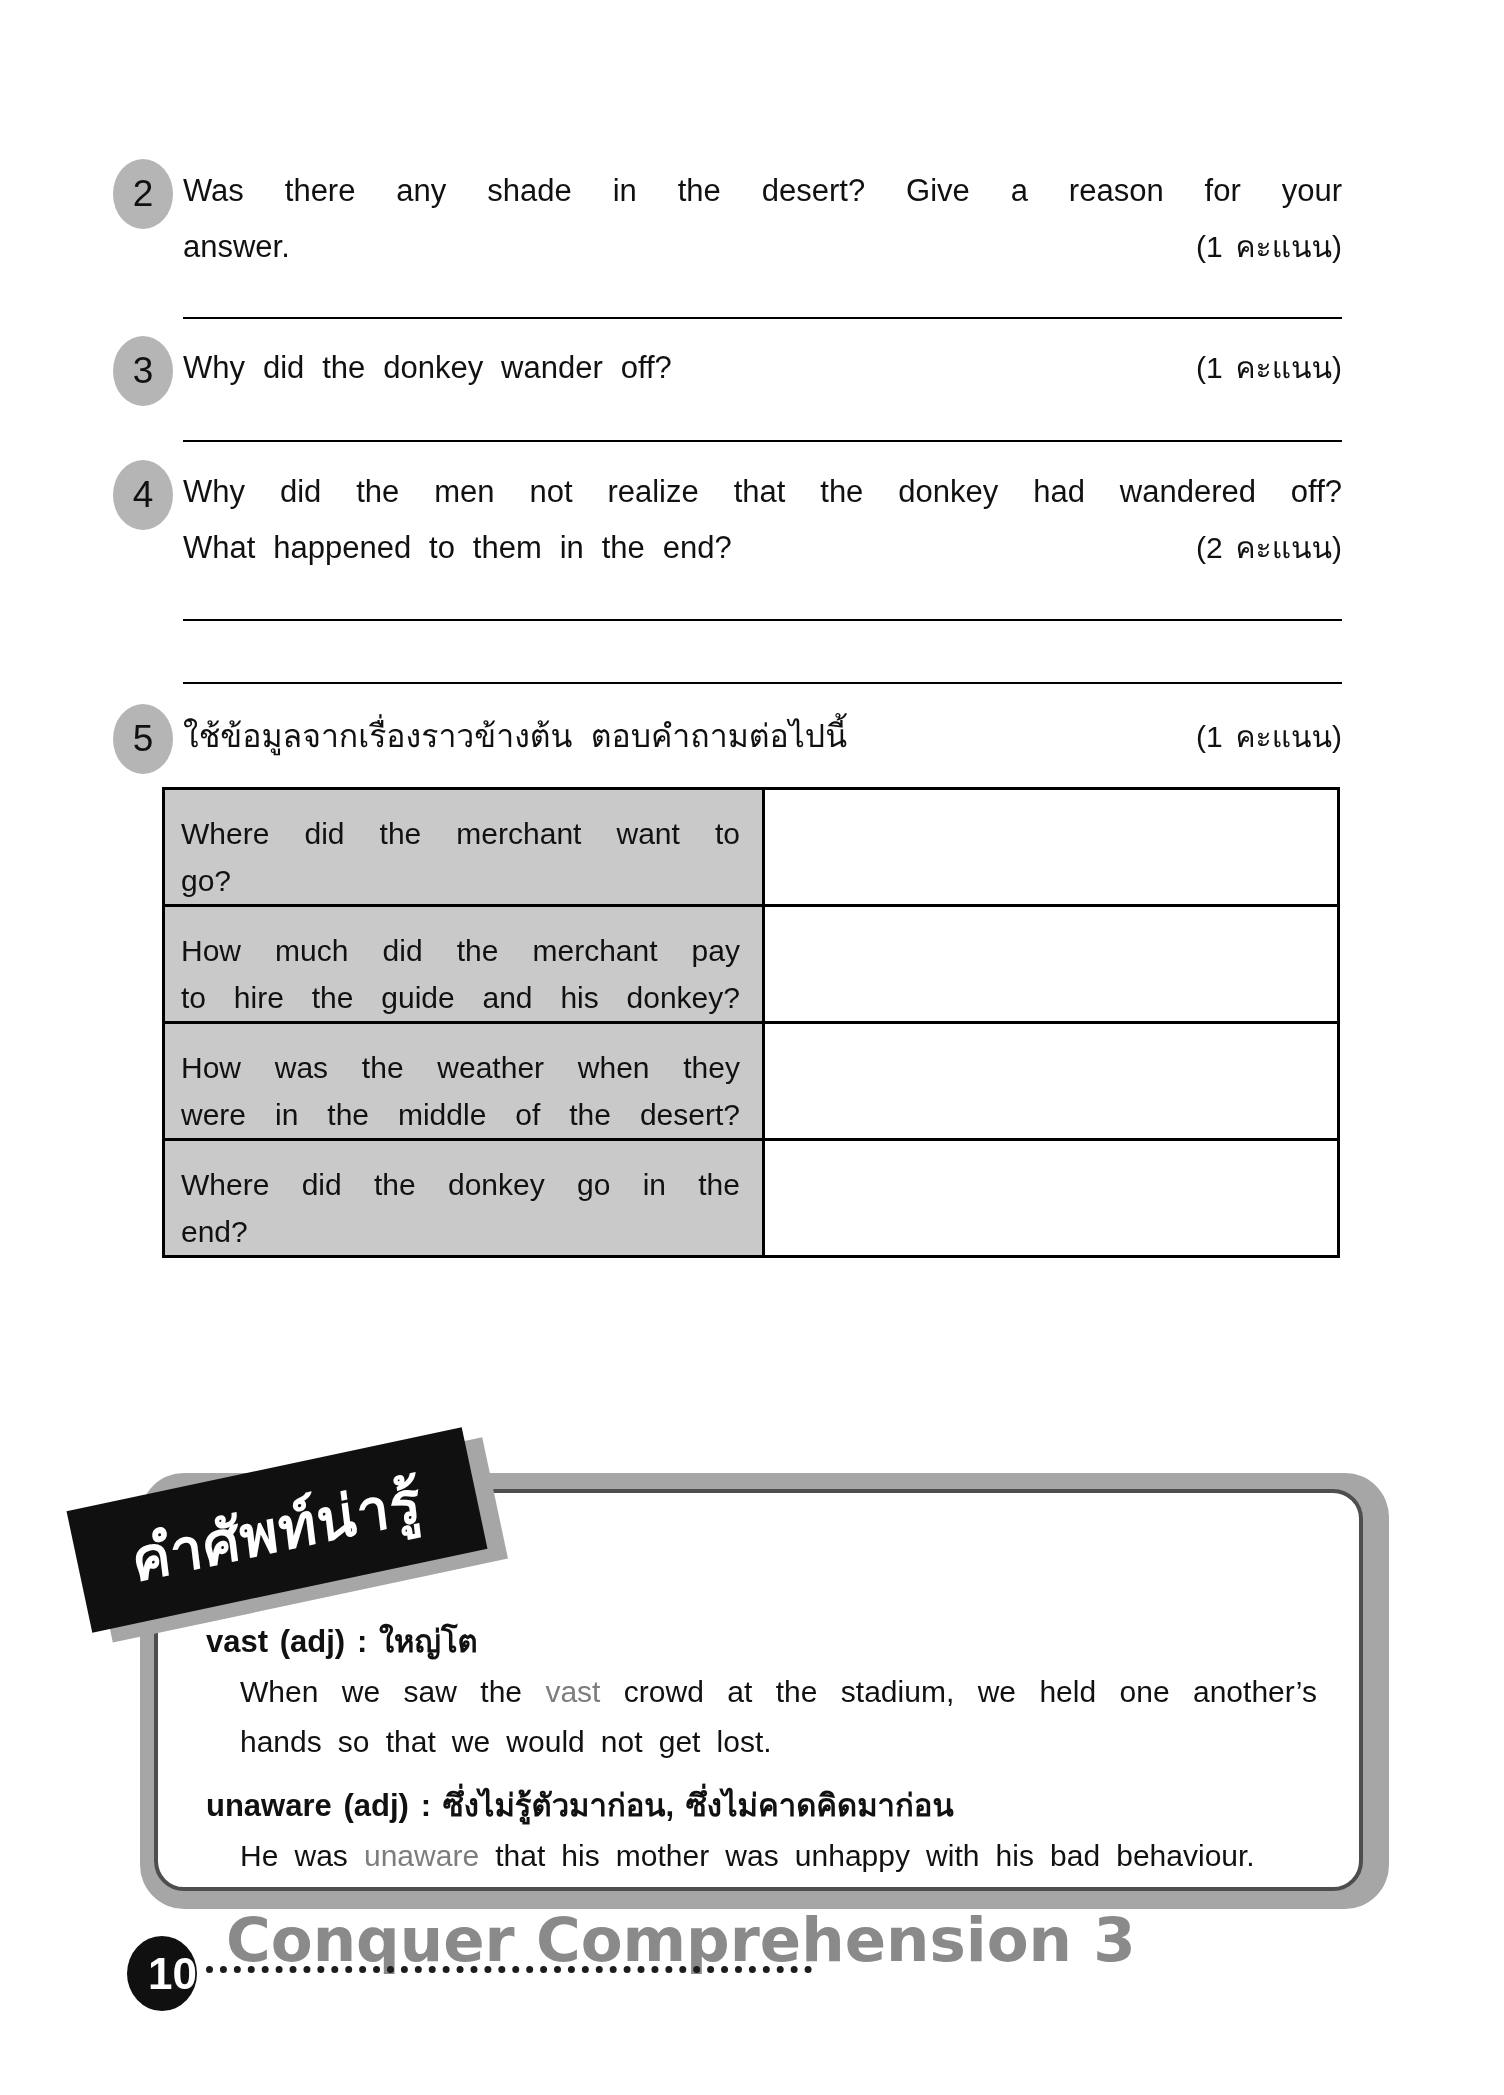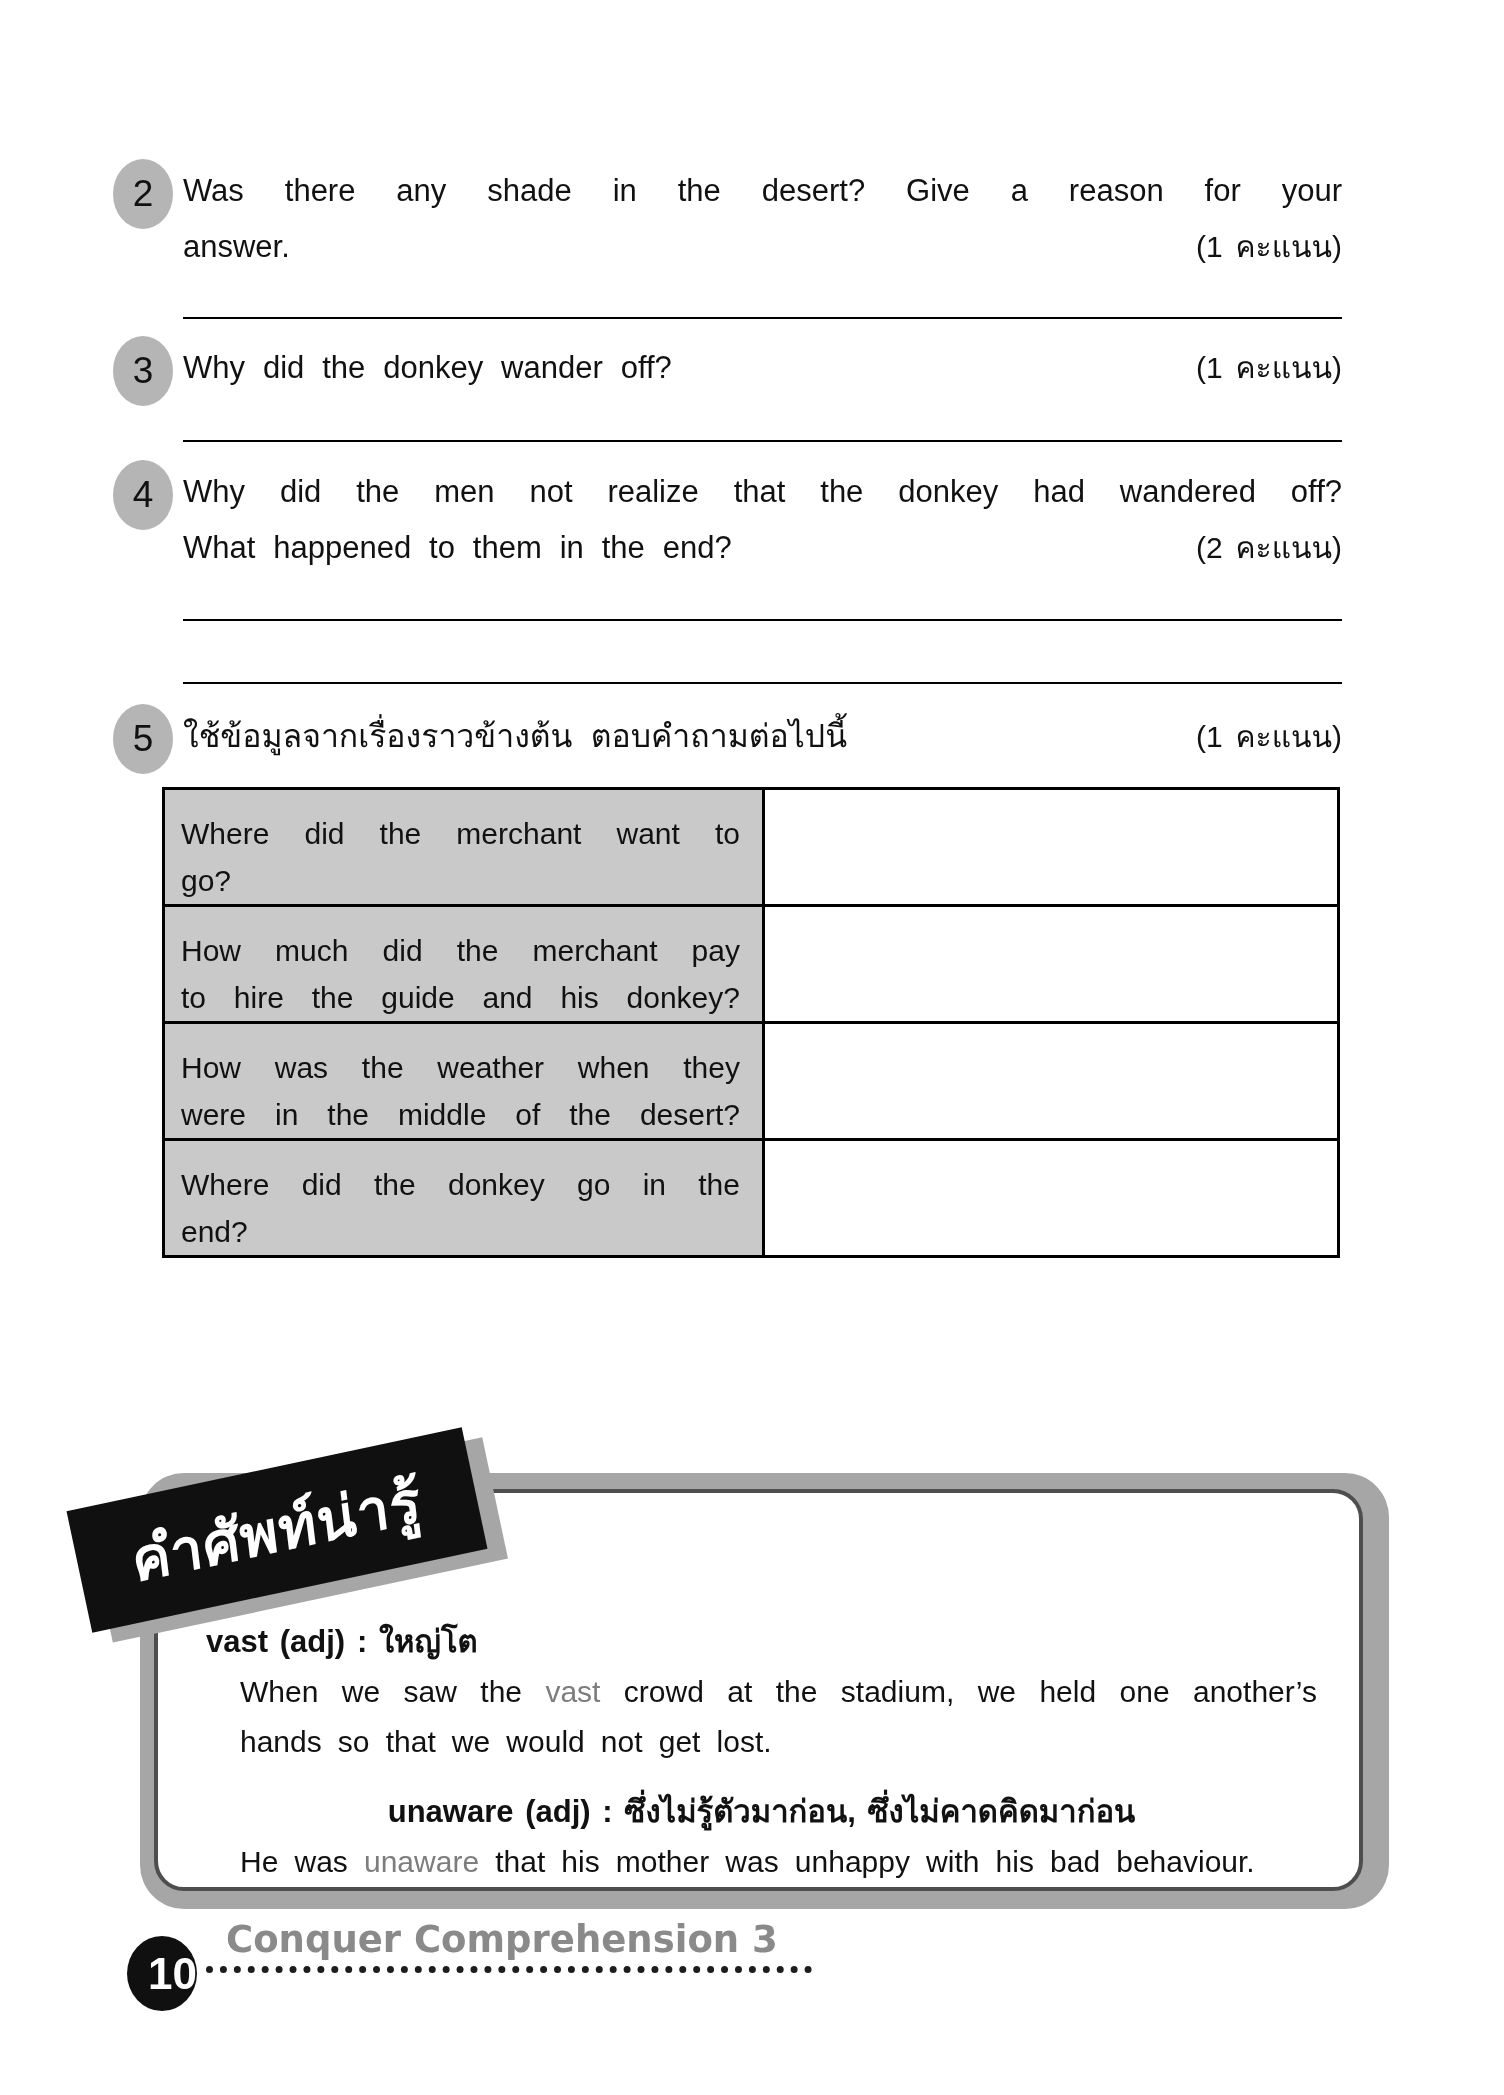--- a/index.html
+++ b/index.html
@@ -39,40 +39,40 @@
     background:var(--shadow-gray);border-radius:44px;padding:16px 26px 18px 14px;
   }
   .vocab-inner{
     width:100%;height:100%;background:#fff;border:4px solid #4e4e4e;border-radius:30px;
     padding:124px 42px 0 48px;
   }
   .vhead{font-weight:bold;font-size:31px;line-height:50px;word-spacing:0.1em;}
   .vex{padding-left:34px;font-size:30px;line-height:50px;word-spacing:0.26em;}
   .vex.just{text-align:justify;text-align-last:justify;}
   .vex .muted{color:var(--muted-word);}
-  .mt{margin-top:20px;text-align:center;}
+  .mt{margin-top:14px;}
 
   .banner{
     position:absolute;left:75px;top:1468px;width:404px;height:124px;background:#101010;
     display:flex;align-items:center;justify-content:center;
     transform:rotate(-12deg);box-shadow:18px 14px 0 0 var(--shadow-gray);
   }
   .banner span{
     color:#fff;font-weight:bold;font-size:58px;letter-spacing:1px;transform:skewX(-5deg);
     font-family:"DejaVu Sans","Liberation Sans",sans-serif;
   }
 
   
   .pagenum{
     position:absolute;left:127px;top:1936px;width:70px;height:75px;border-radius:50%;
     background:#101010;color:#fff;font-size:44px;font-weight:bold;
     display:flex;align-items:center;justify-content:flex-end;
   }
   .booktitle{
-    position:absolute;left:226px;top:1916px;font-size:37px;font-weight:bold;
+    position:absolute;left:226px;top:1916px;font-size:61px;font-weight:bold;
     color:var(--footer-gray);letter-spacing:0px;line-height:48px;
     font-family:"DejaVu Sans","Liberation Sans",sans-serif;
   }
   .dots{position:absolute;left:206px;top:1966px;width:606px;height:0;border-top:7px dotted #1d1d1d;}
 </style>
 </head>
 <body>
 
 <div class="page">
 

